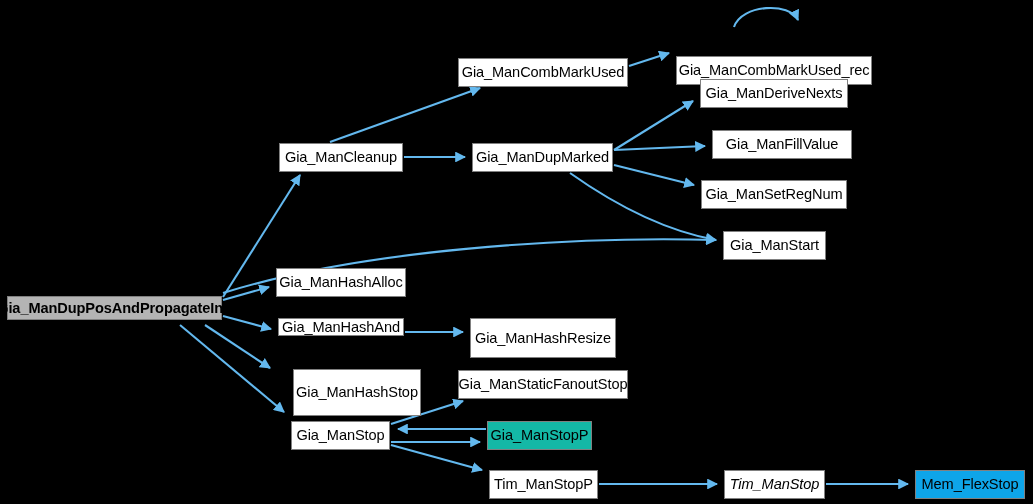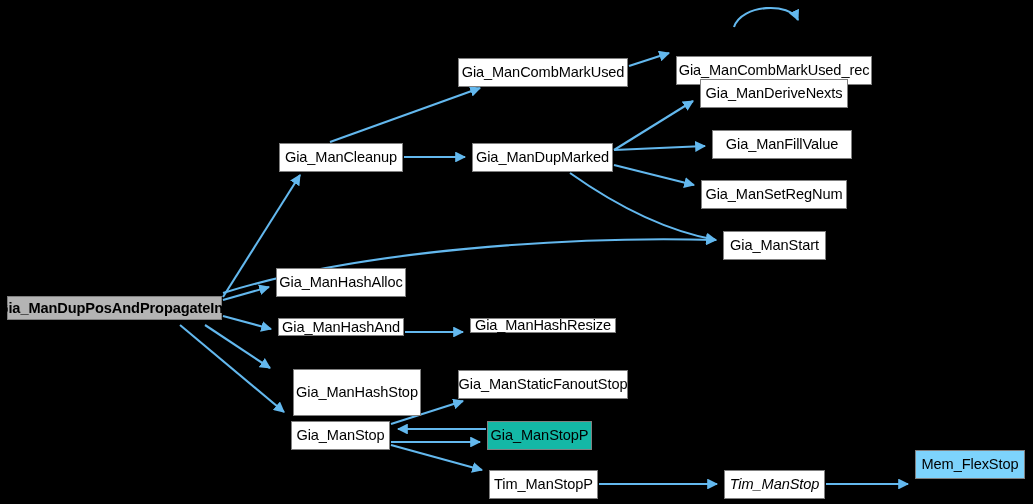--- a/index.html
+++ b/index.html
@@ -127,39 +127,39 @@
       </div>
       <div class="node" style="left: 723px; top: 231px; width: 103px; height: 29px; background: rgb(255, 255, 255); border-color: rgb(128, 128, 128);">
         <span class="node-label">Gia_ManStart</span>
       </div>
       <div class="node" style="left: 276px; top: 268px; width: 130px; height: 29px; background: rgb(255, 255, 255); border-color: rgb(128, 128, 128);">
         <span class="node-label">Gia_ManHashAlloc</span>
       </div>
       <div class="node" style="left: 278px; top: 318px; width: 126px; height: 18px; background: rgb(255, 255, 255); border-color: rgb(128, 128, 128);">
         <span class="node-label">Gia_ManHashAnd</span>
       </div>
-      <div class="node" style="left: 470px; top: 318px; width: 146px; height: 15px; background: rgb(255, 255, 255); border-color: rgb(128, 128, 128);">
+      <div class="node" style="left: 470px; top: 318px; width: 146px; height: 40px; background: rgb(255, 255, 255); border-color: rgb(128, 128, 128);">
         <span class="node-label">Gia_ManHashResize</span>
       </div>
       <div class="node" style="left: 293px; top: 369px; width: 128px; height: 47px; background: rgb(255, 255, 255); border-color: rgb(128, 128, 128);">
         <span class="node-label">Gia_ManHashStop</span>
       </div>
       <div class="node" style="left: 458px; top: 370px; width: 170px; height: 29px; background: rgb(255, 255, 255); border-color: rgb(128, 128, 128);">
         <span class="node-label">Gia_ManStaticFanoutStop</span>
       </div>
       <div class="node" style="left: 291px; top: 421px; width: 99px; height: 29px; background: rgb(255, 255, 255); border-color: rgb(128, 128, 128);">
         <span class="node-label">Gia_ManStop</span>
       </div>
       <div class="node" style="left: 487px; top: 421px; width: 105px; height: 29px; background: #14b8a6; border-color: rgb(128, 128, 128);">
         <span class="node-label">Gia_ManStopP</span>
       </div>
       <div class="node" style="left: 489px; top: 470px; width: 109px; height: 29px; background: rgb(255, 255, 255); border-color: rgb(128, 128, 128);">
         <span class="node-label">Tim_ManStopP</span>
       </div>
       <div class="node" style="left: 724px; top: 470px; width: 101px; height: 29px; background: rgb(255, 255, 255); border-color: rgb(128, 128, 128); font-style: italic;">
         <span class="node-label">Tim_ManStop</span>
       </div>
-      <div class="node" style="left: 915px; top: 450px; width: 110px; height: 29px; background: #7dd3fc; border-color: rgb(128, 128, 128);">
+      <div class="node" style="left: 915px; top: 470px; width: 110px; height: 29px; background: #0ea5e9; border-color: rgb(128, 128, 128);">
         <span class="node-label">Mem_FlexStop</span>
       </div>
     </div>
 
 </div>
 
 </body></html>

